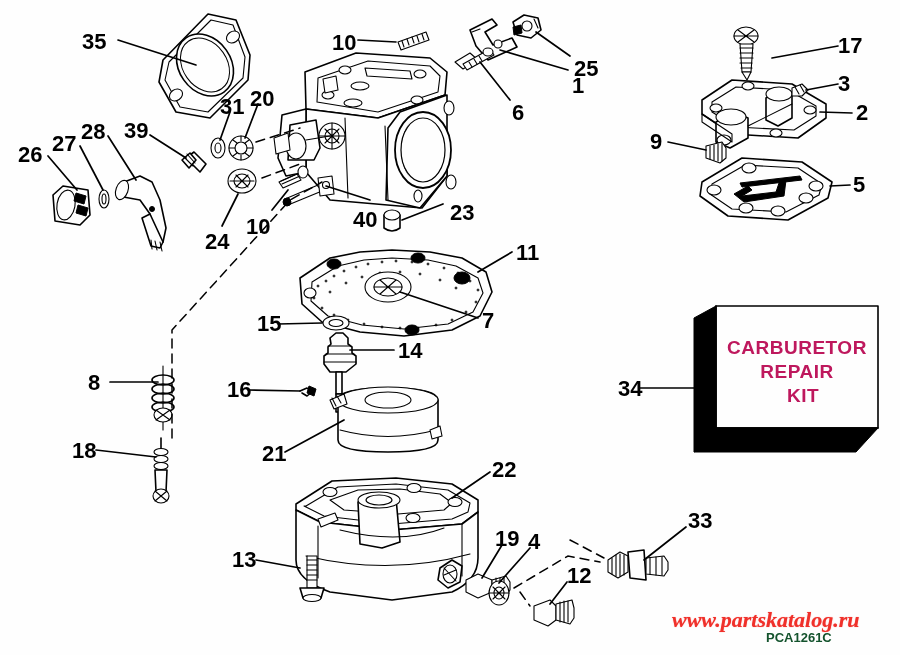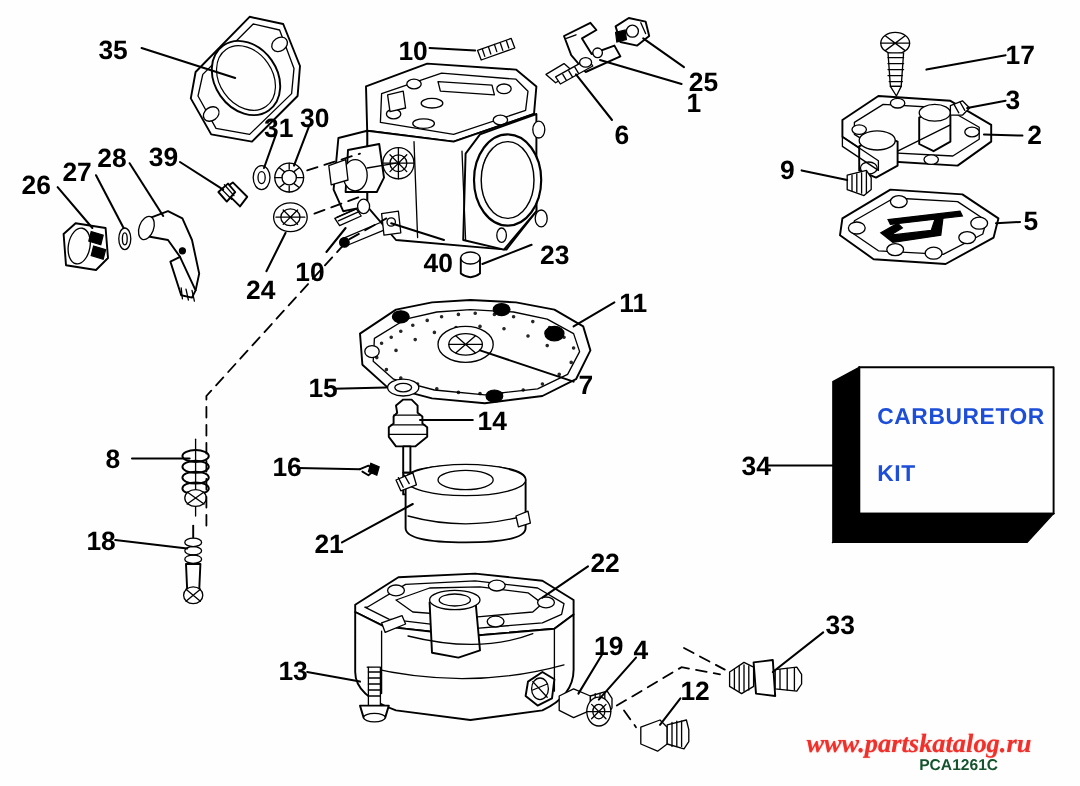--- a/index.html
+++ b/index.html
@@ -32,25 +32,25 @@
     line-height: 1;
     white-space: nowrap;
     user-select: none;
   }
   .kit-text {
     position: absolute;
     font-family: "Liberation Sans", sans-serif;
     font-weight: bold;
     font-size: 19px;
     letter-spacing: 0.5px;
-    color: #1d4ed8;
+    color: #be185d;
+    text-align: center;
     width: 160px;
     line-height: 1.28;
     white-space: pre-line;
-    margin-left: 14px;
   }
   #watermark {
     position: absolute;
     left: 672px;
     top: 607px;
     font-family: "Liberation Serif", serif;
     font-style: italic;
     font-weight: bold;
     font-size: 22px;
     color: #f0302a;
@@ -490,21 +490,21 @@
       <path class="dash" d="M570,540 L604,558"></path>
     </g>
   </svg>
 
   <div class="callout-label" style="left:82px;  top:31px;">35</div>
   <div class="callout-label" style="left:18px;  top:144px;">26</div>
   <div class="callout-label" style="left:52px;  top:133px;">27</div>
   <div class="callout-label" style="left:81px;  top:121px;">28</div>
   <div class="callout-label" style="left:124px; top:120px;">39</div>
   <div class="callout-label" style="left:220px; top:96px;">31</div>
-  <div class="callout-label" style="left:250px; top:88px;">30</div>
+  <div class="callout-label" style="left:250px; top:88px;">20</div>
   <div class="callout-label" style="left:205px; top:231px;">24</div>
   <div class="callout-label" style="left:246px; top:216px;">10</div>
   <div class="callout-label" style="left:332px; top:32px;">10</div>
   <div class="callout-label" style="left:353px; top:209px;">40</div>
   <div class="callout-label" style="left:450px; top:202px;">23</div>
   <div class="callout-label" style="left:572px; top:75px;">1</div>
   <div class="callout-label" style="left:574px; top:58px;">25</div>
   <div class="callout-label" style="left:512px; top:102px;">6</div>
   <div class="callout-label" style="left:838px; top:35px;">17</div>
   <div class="callout-label" style="left:838px; top:73px;">3</div>
@@ -521,19 +521,20 @@
   <div class="callout-label" style="left:262px; top:443px;">21</div>
   <div class="callout-label" style="left:492px; top:459px;">22</div>
   <div class="callout-label" style="left:232px; top:549px;">13</div>
   <div class="callout-label" style="left:495px; top:528px;">19</div>
   <div class="callout-label" style="left:528px; top:531px;">4</div>
   <div class="callout-label" style="left:567px; top:565px;">12</div>
   <div class="callout-label" style="left:688px; top:510px;">33</div>
   <div class="callout-label" style="left:618px; top:378px;">34</div>
 
   <div class="kit-text" style="left:717px; top:336px; width:160px;">CARBURETOR</div>
+  <div class="kit-text" style="left:717px; top:360px; width:160px;">REPAIR</div>
   <div class="kit-text" style="left:717px; top:384px; width:172px;">KIT</div>
 
   <div id="watermark">www.partskatalog.ru</div>
   <div id="doc-code">PCA1261C</div>
   <div id="doc-date">2-97</div>
 
 </div>
 
 </body></html>

